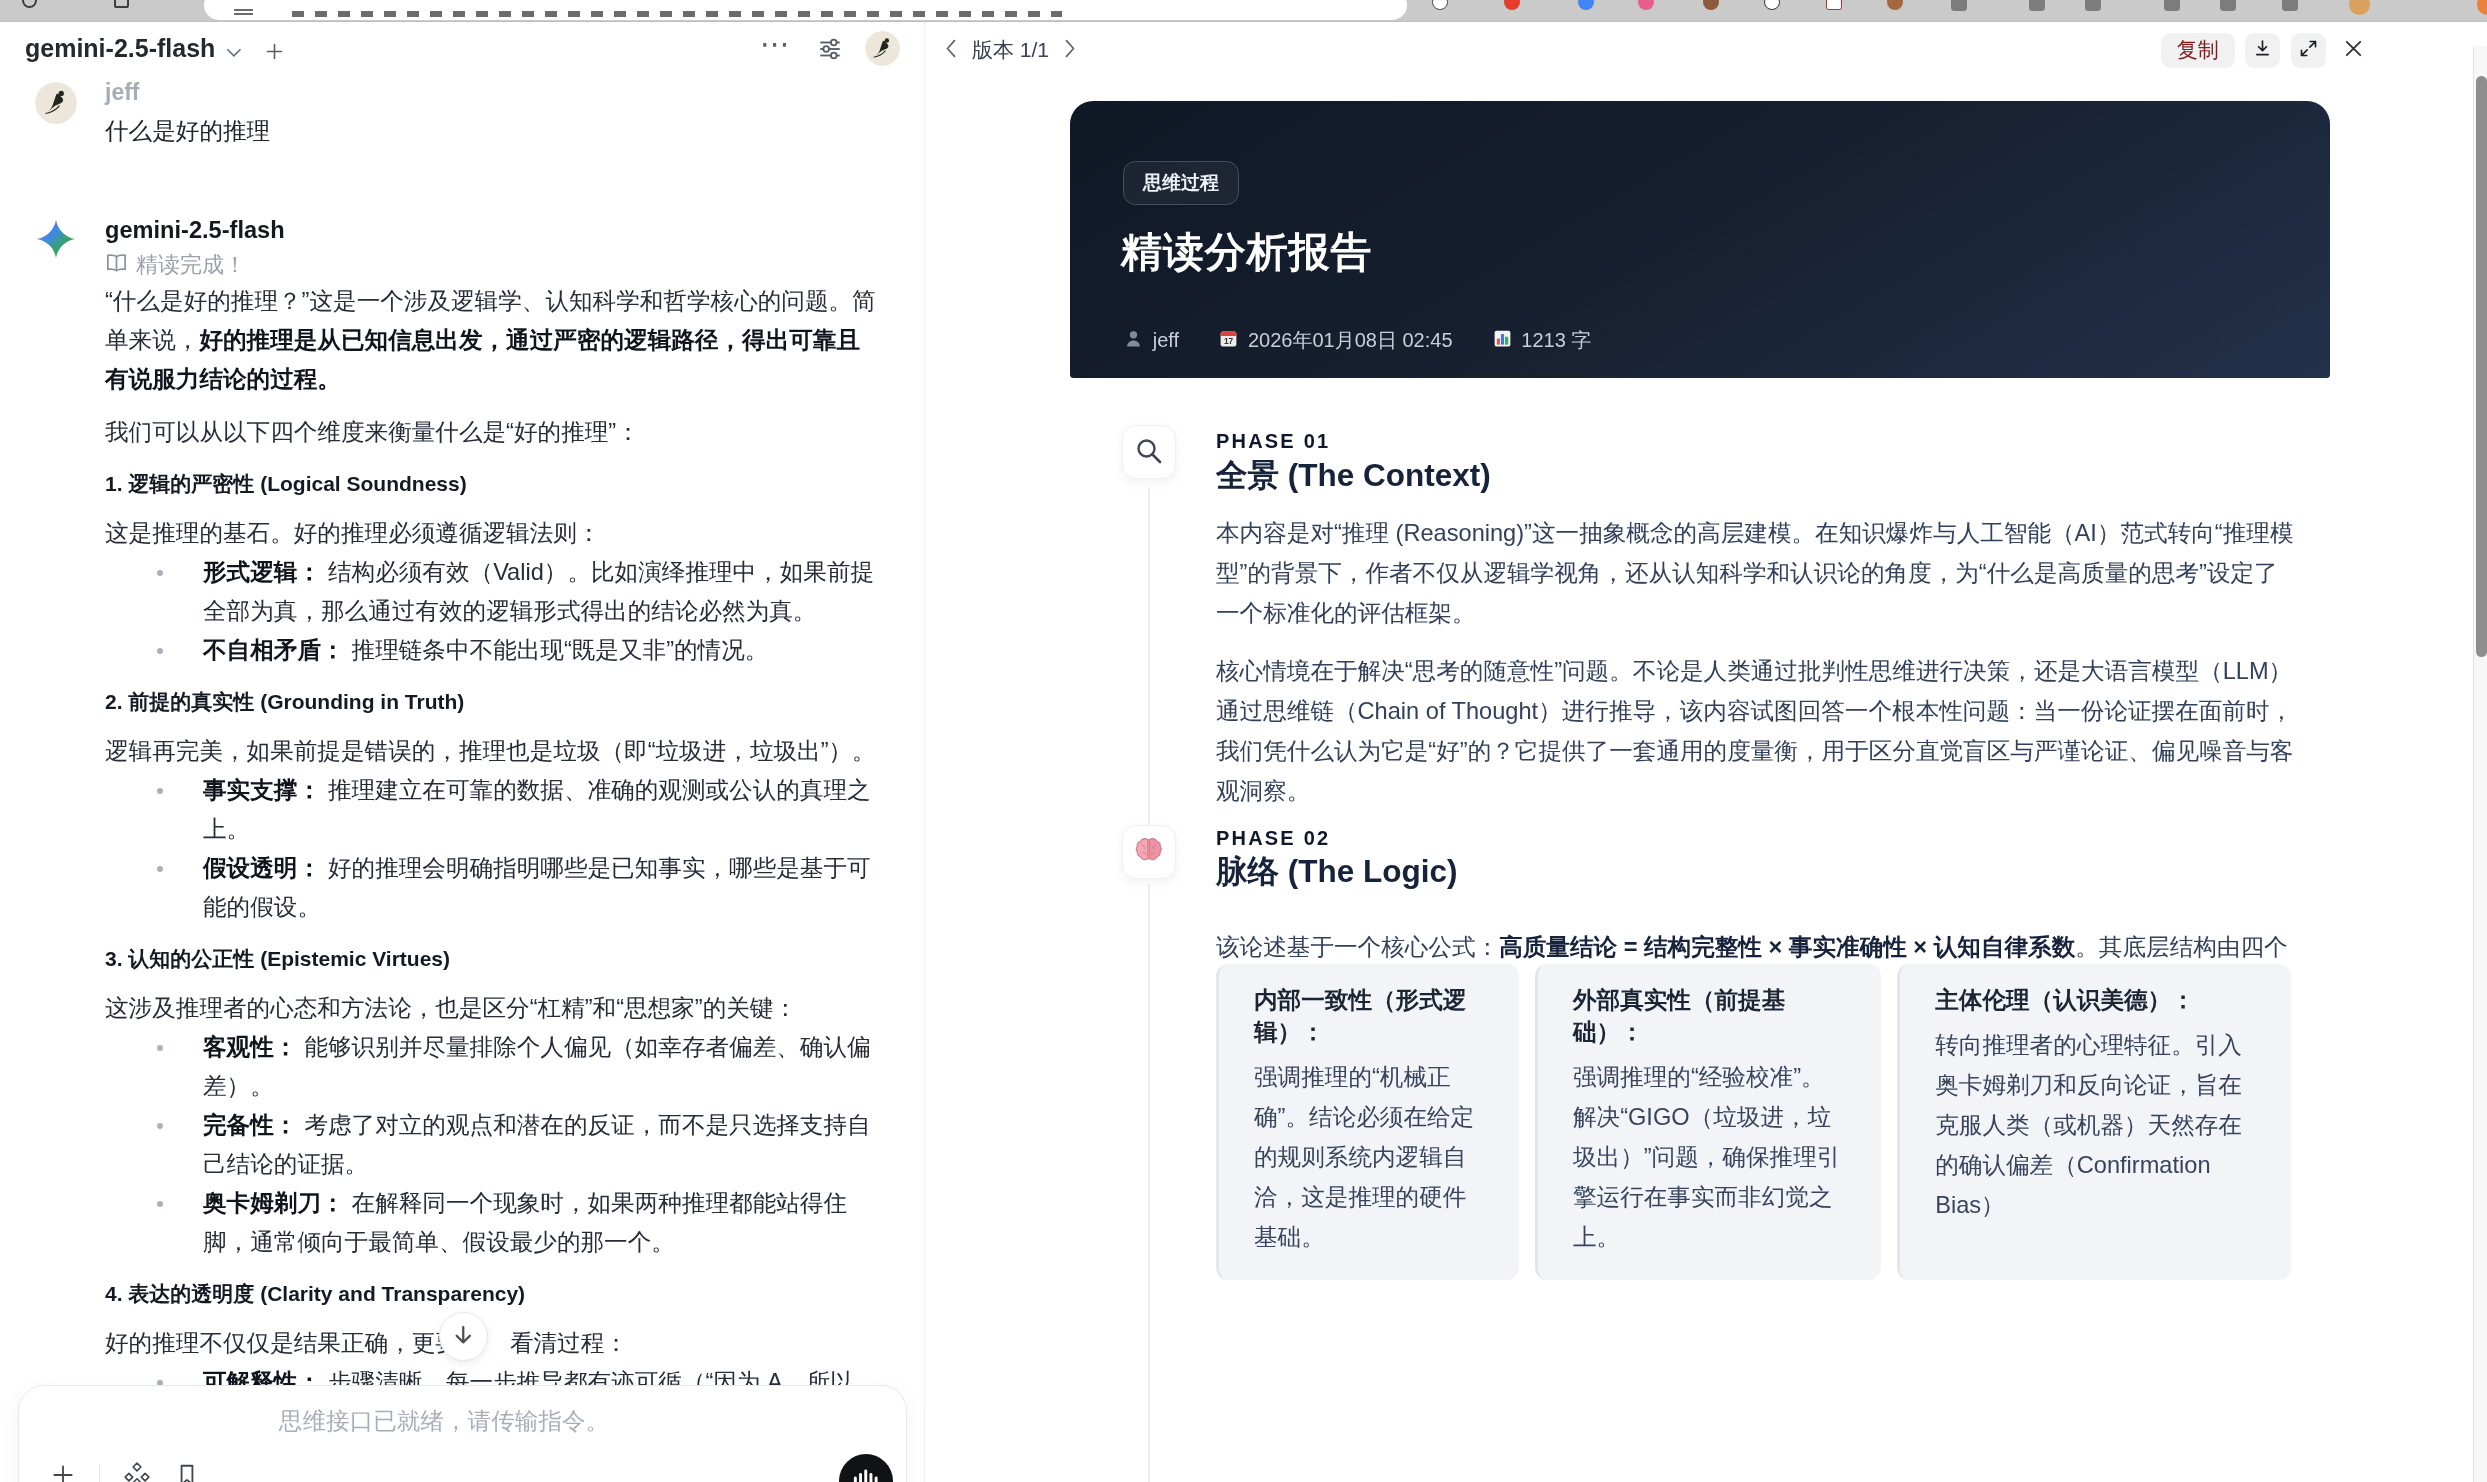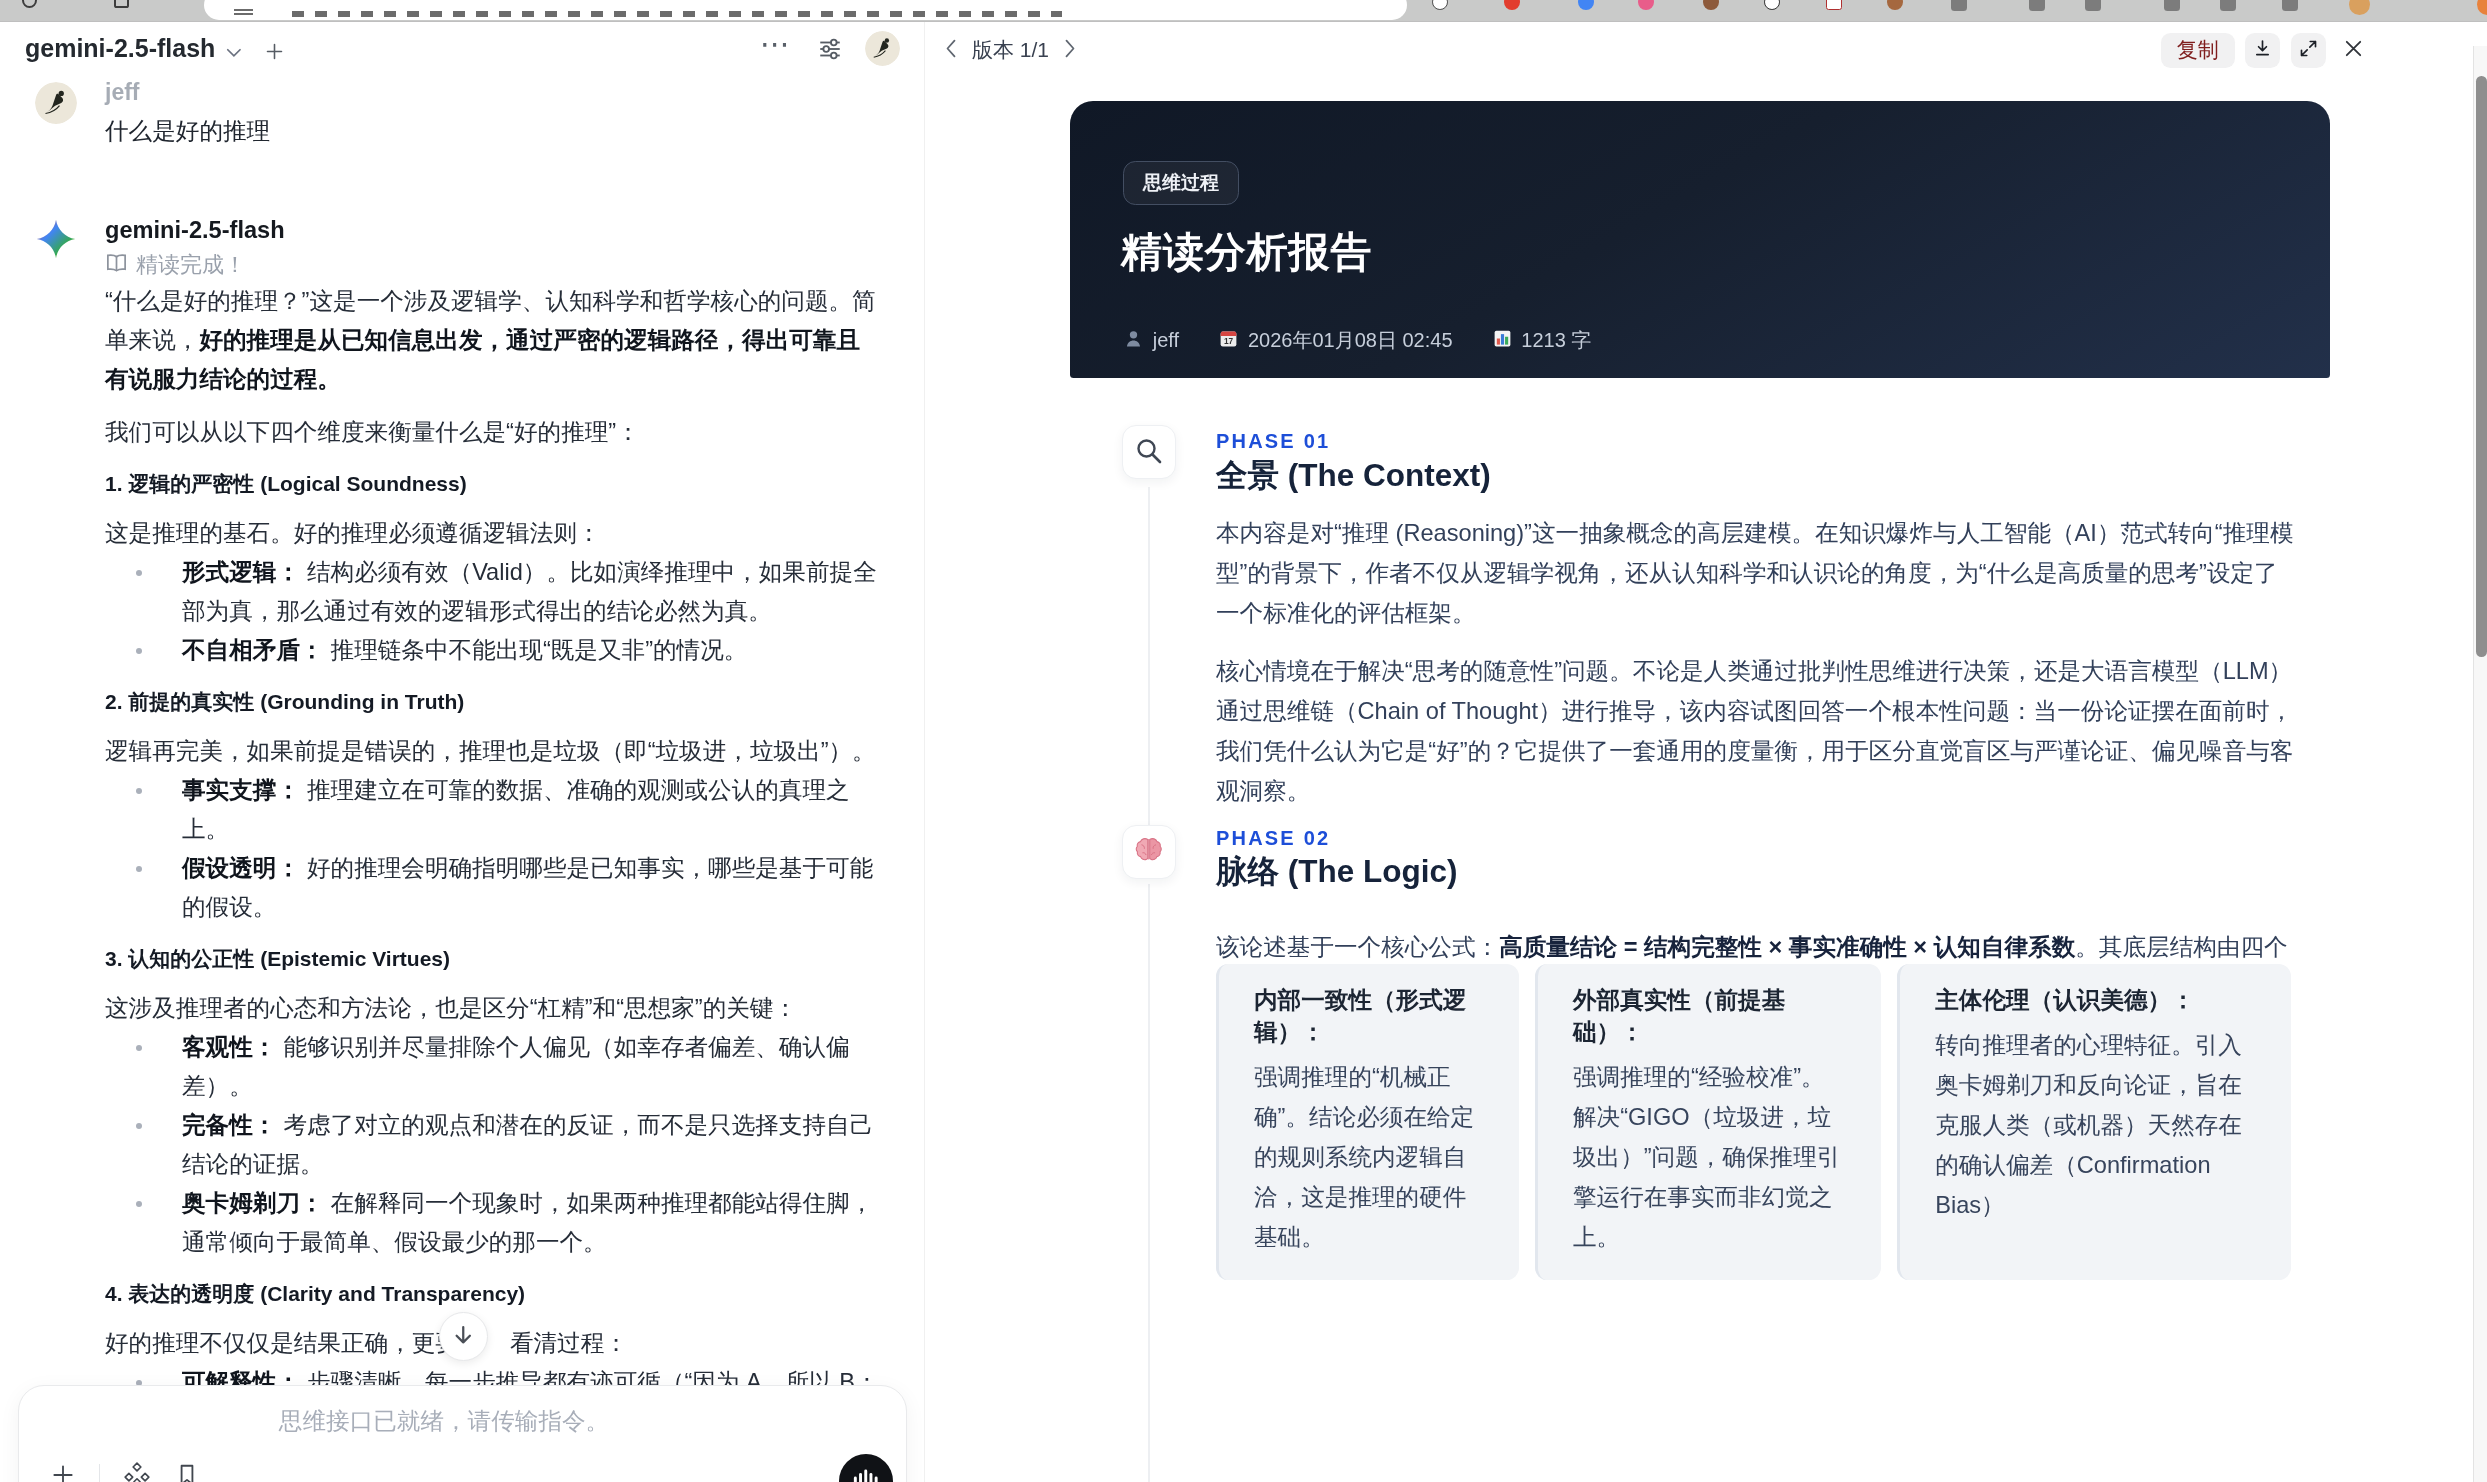--- a/index.html
+++ b/index.html
@@ -38,21 +38,21 @@
   .ai-name{position:absolute;left:105px;font-size:23.6px;font-weight:700;color:#15191f;line-height:28px;}
   .ai-status{position:absolute;left:105px;font-size:22px;color:#9aa1ac;line-height:28px;display:flex;align-items:flex-start;gap:7.9px;}
   .para{position:absolute;left:105px;width:774px;font-size:23.6px;line-height:39px;color:#262d38;}
   .para b{color:#10151d;}
   .sections{position:absolute;left:105px;top:444px;width:775px;z-index:1;}
   .sec{margin-bottom:14px;}
   .sec-title{margin:0 0 13px 0;font-size:21px;font-weight:700;line-height:35px;color:#141a24;}
   .sec-intro{margin:0;font-size:23.6px;line-height:39px;color:#262d38;}
   .intro-gap{display:inline-block;width:51px;}
   .blist{margin:0;padding:0 0 0 77px;list-style:none;}
-  .blist li{position:relative;font-size:23.6px;line-height:39px;color:#262d38;}
+  .blist li{position:relative;font-size:23.6px;line-height:39px;color:#262d38;margin-left:21px;}
   .blist li::before{content:'';position:absolute;left:-46px;top:16.6px;width:6.1px;height:6.1px;border-radius:50%;background:#aab0ba;}
   .blist b{color:#10151d;margin-right:7px;}
 
   .scroll-btn{position:absolute;left:439px;top:1290px;width:49px;height:49px;border-radius:50%;background:#fff;
               border:0.9px solid #e7e8ea;box-shadow:0 2.6px 8.8px rgba(0,0,0,.08);display:flex;align-items:center;justify-content:center;z-index:5;}
 
   
   .composer{position:absolute;left:17.5px;top:1363px;width:889px;height:140px;background:#fff;border:0.9px solid #e9eaec;
             border-radius:26px;box-shadow:0 5.3px 21px rgba(0,0,0,.05);z-index:8;}
   .composer input{position:absolute;left:31.5px;top:21px;width:788px;border:none;outline:none;font-size:23.6px;
@@ -78,21 +78,21 @@
         background:linear-gradient(150deg,#101826 0%,#161f2e 45%,#22304a 100%);overflow:hidden;}
   .hero-badge{position:absolute;left:53px;top:60px;padding:7.9px 19px;border-radius:12.3px;border:1.3px solid #434e62;
               background:rgba(255,255,255,.05);font-size:19px;font-weight:600;color:#eef1f6;}
   .hero-title{position:absolute;left:51px;top:124px;font-size:41px;font-weight:700;color:#ffffff;letter-spacing:0.9px;}
   .hero-meta{position:absolute;left:53px;top:226px;display:flex;align-items:center;gap:39px;font-size:20px;color:#c7cfdb;}
   .hero-meta .mi{display:flex;align-items:center;gap:8.8px;}
 
   .timeline{position:absolute;left:223px;width:1.8px;background:#edeff2;}
   .phase-icon-card{position:absolute;left:197px;width:54px;height:54px;background:#fff;border:0.9px solid #eef0f3;
                    border-radius:14px;box-shadow:0 3.5px 10.5px rgba(20,30,50,.06);display:flex;align-items:center;justify-content:center;}
-  .phase-label{position:absolute;left:291px;font-size:20px;font-weight:700;letter-spacing:2.2px;color:#1d4ed8;}
+  .phase-label{position:absolute;left:291px;font-size:20px;font-weight:700;letter-spacing:2.2px;color:#0f172a;}
   .phase-title{position:absolute;left:291px;font-size:31.5px;font-weight:700;color:#16233a;}
   .rp-para{position:absolute;left:291px;width:1078px;font-size:23.6px;line-height:40px;color:#32405a;}
   .rp-para b{color:#172档档档;} 
   .rp-para b{color:#17233c;}
   .cards{position:absolute;left:291px;top:942px;width:1075px;display:flex;flex-direction:row;gap:15.8px;}
   .dim-card{background:#f2f4f7;border-left:3.5px solid #e2e7ee;border-radius:12.3px;padding:21px 35px 23px 35px;}
   .dim-card h4{margin:0 0 8.8px 0;font-size:23.6px;font-weight:700;line-height:31.5px;color:#1c2533;}
   .dim-card p{margin:0;font-size:23.6px;line-height:40px;color:#37445c;}
 
   

